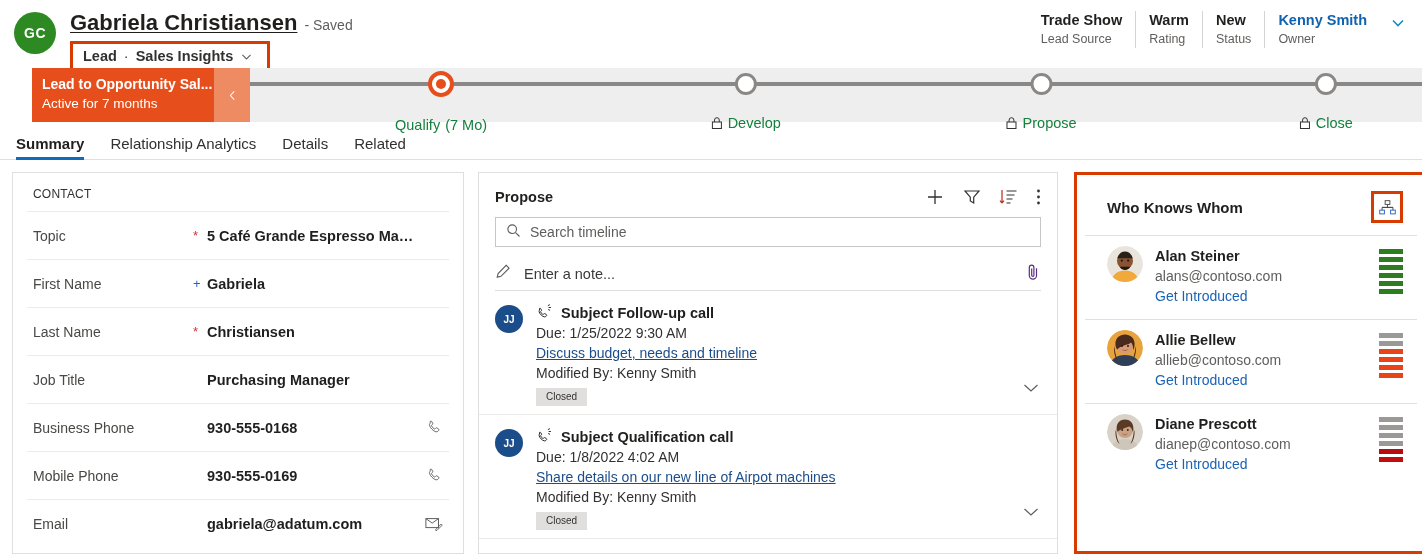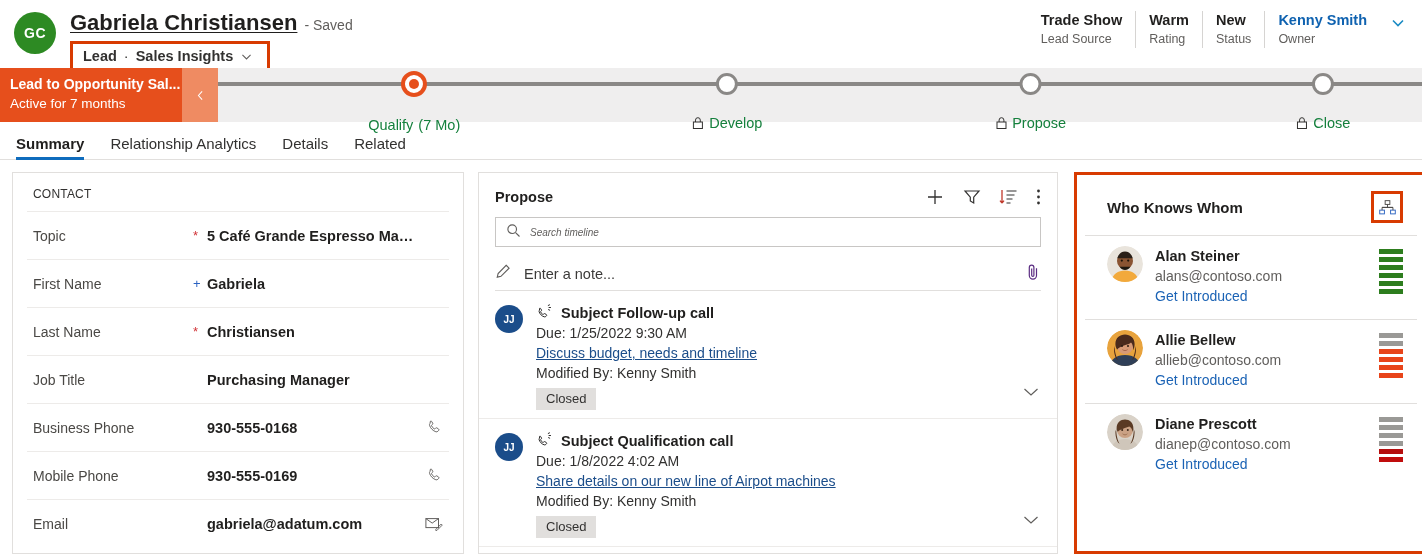--- a/index.html
+++ b/index.html
@@ -55,21 +55,21 @@
     border-left: 1px solid #d6d4d2;
     display: flex; flex-direction: column; align-items: flex-start;
   }
   .hdr-field:first-child { border-left: none; }
   .hdr-val { font-size: 14.5px; font-weight: 700; color: #201f1e; line-height: 19px; }
   .hdr-val.link { color: #0f62b0; }
   .hdr-lbl { font-size: 12.5px; color: #605e5c; line-height: 17px; margin-top: 1px; }
   .hdr-chev { padding: 4px 8px 0 10px; color: #0f6cbd; }
 
   
-  .bpf { position: relative; height: 54px; display: flex; }
+  .bpf { position: relative; height: 54px; display: flex; padding-left: 32px; }
   .bpf-badge {
     width: 182px; background: #e64f1c; color: #fff;
     padding: 7px 0 0 10px; flex: none;
   }
   .bpf-badge .b1 { font-size: 14px; font-weight: 700; line-height: 19px; }
   .bpf-badge .b2 { font-size: 13.5px; font-weight: 400; line-height: 19px; }
   .bpf-collapse {
     width: 36px; background: #ef8b62; flex: none;
     display: flex; align-items: center; justify-content: center;
     color: #fff; font-size: 17px;
@@ -158,22 +158,22 @@
     display: flex; align-items: center; padding: 14px 16px 8px 16px;
   }
   .tl-title { font-size: 14.5px; font-weight: 700; color: #201f1e; }
   .tl-actions { margin-left: auto; display: flex; align-items: center; gap: 18px; }
   .tl-act { color: #323130; display: flex; align-items: center; cursor: pointer; }
   .tl-search {
     margin: 2px 16px 0 16px; height: 30px; border: 1px solid #c8c6c4;
     display: flex; align-items: center; gap: 9px; padding: 0 10px;
   }
   .tl-search input {
-    border: none; outline: none; font-size: 10px;
-    font-family: inherit; color: #4d7c0f; width: 100%; background: transparent; font-style: italic;
+    border: none; outline: none; font-size: 14px;
+    font-family: inherit; color: #4d7c0f; width: 100%; background: transparent;
   }
   .tl-search input::placeholder { color: #605e5c; }
   .tl-note {
     margin: 10px 16px 0 16px; height: 34px;
     display: flex; align-items: center; gap: 12px;
     border-bottom: 1px solid #e1dfdd;
   }
   .tl-note input {
     border: none; outline: none; font-size: 14.5px;
     font-family: inherit; color: #323130; flex: 1; background: transparent;
@@ -195,21 +195,21 @@
     display: flex; align-items: center; gap: 8px; line-height: 20px;
   }
   .tl-line { font-size: 14px; color: #323130; line-height: 20px; }
   .tl-link {
     font-size: 14px; color: #1b4d8a; text-decoration: underline;
     line-height: 20px; display: inline-block; cursor: pointer;
   }
   .tl-badge {
     display: inline-block; margin-top: 5px;
     background: #e1dfdd; color: #323130;
-    font-size: 13px; padding: 3px 10px 4px 10px;
+    font-size: 10px; padding: 3px 10px 4px 10px;
   }
   .tl-chev {
     position: absolute; right: 18px; bottom: 16px; color: #605e5c;
   }
 
   
   .wkw-wrap {
     width: 354px; flex: none; border: 3px solid #d83b01;
     background: #fff; margin-left: 2px;
   }

